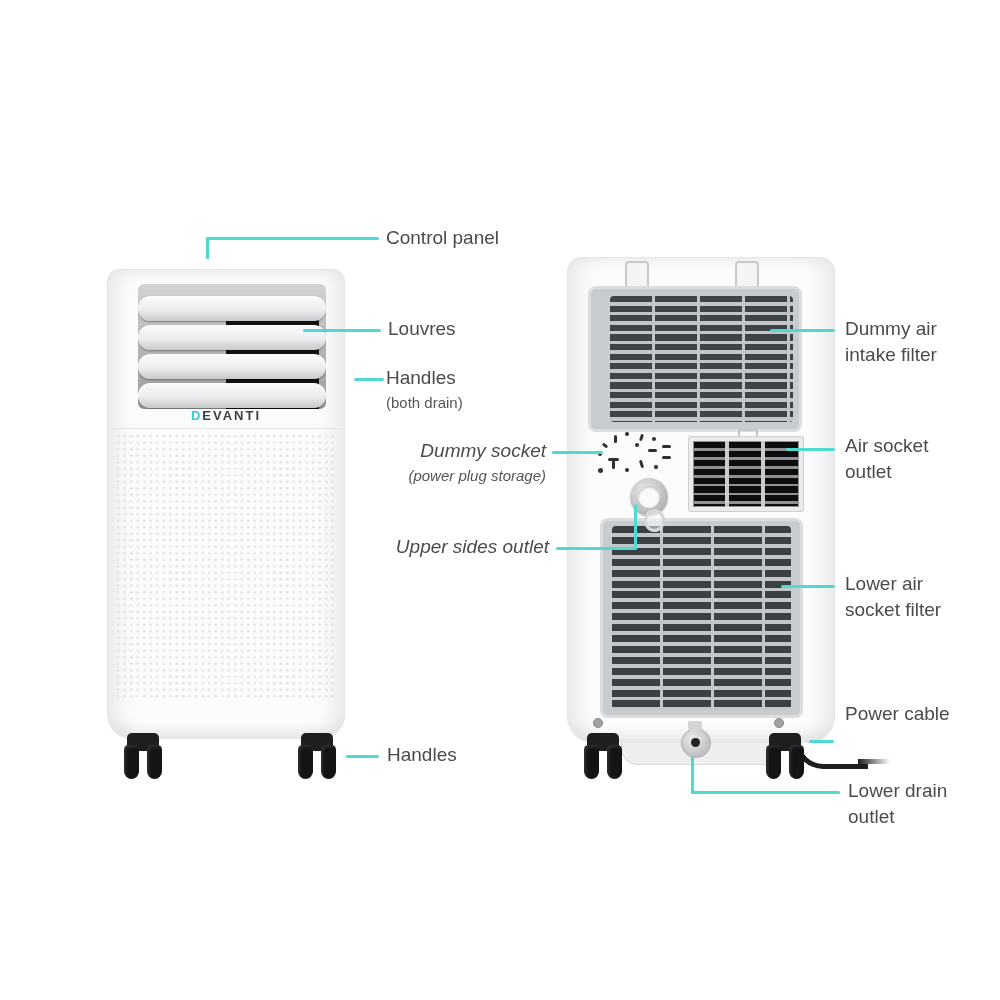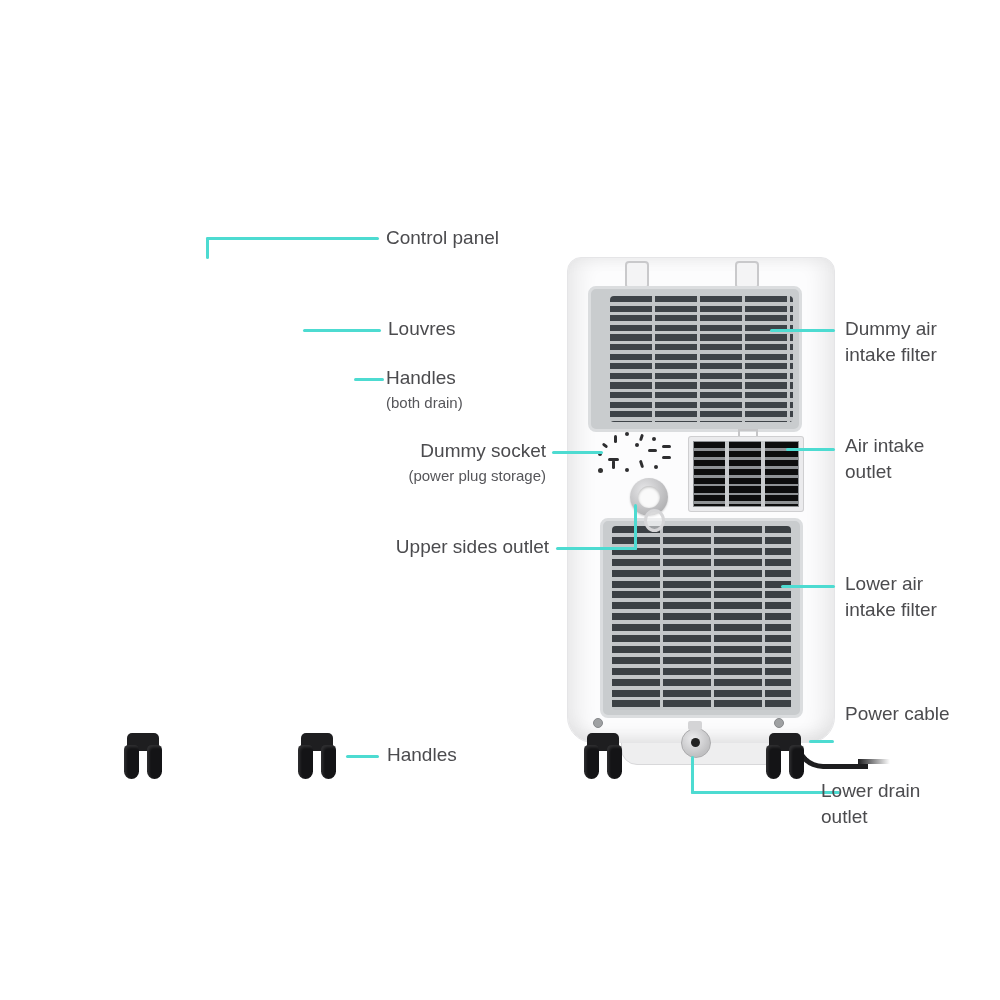--- a/index.html
+++ b/index.html
@@ -7,21 +7,21 @@
     --brand_d:#3FC6D8; --brand_rest:#3A3E45;
   }
   html,body{margin:0;padding:0;background:#fff;}
   .stage{position:relative;width:1000px;height:1000px;background:#fff;overflow:hidden;
          font-family:"Liberation Sans","DejaVu Sans",sans-serif;}
   .abs{position:absolute;}
 
   
   .lbl{position:absolute;color:var(--label_text);font-size:19px;line-height:26px;z-index:6;white-space:pre-line;}
   .lbl .sub{display:block;font-size:15px;line-height:21px;color:var(--sub_text);margin-top:1px;}
-  .lbl.r-align{text-align:right;}
+  .lbl.r-align{text-align:right;font-style:italic;}
 
   
   .hline,.vline{position:absolute;background:var(--accent);border-radius:2px;z-index:5;}
   .hline{height:3px;}
   .vline{width:3px;}
 
   
   .unit{position:absolute;background:#fcfcfd;border:1px solid #e5e5e7;
         box-shadow:inset -14px 0 18px rgba(0,0,0,.055),inset 14px 0 18px rgba(0,0,0,.055),inset 0 -10px 14px rgba(0,0,0,.04);}
   .front-unit{left:107px;top:269px;width:236px;height:468px;border-radius:12px 12px 24px 24px;z-index:2;}
@@ -91,20 +91,35 @@
   .cable{position:absolute;left:795px;top:700px;width:68px;height:64px;z-index:2;
          border-left:5px solid #1d1d1f;border-bottom:5px solid #1d1d1f;border-bottom-left-radius:28px;}
   .cable-fade{position:absolute;left:858px;top:759px;width:32px;height:5px;z-index:2;
               background:linear-gradient(90deg,#1d1d1f,rgba(29,29,31,0));}
 </style>
 </head>
 <body>
 
 <div class="stage">
 
+  <div class="unit front-unit">
+    <div class="louvre-recess">
+      <div class="l-slot abs" style="top:35px"></div>
+      <div class="l-slot abs" style="top:64px"></div>
+      <div class="l-slot abs" style="top:93px"></div>
+      <div class="l-slot abs" style="top:118px"></div>
+      <div class="l-slat abs" style="top:12px"></div>
+      <div class="l-slat abs" style="top:41px"></div>
+      <div class="l-slat abs" style="top:70px"></div>
+      <div class="l-slat abs" style="top:99px"></div>
+    </div>
+    <div class="brand"><span class="d">D</span><span>EVANTI</span></div>
+    <div class="front-seam"></div>
+    <div class="dots"></div>
+  </div>
   <div class="castor" style="left:124px;top:733px">
     <div class="mount"></div>
     <div class="wheel lw"></div>
     <div class="wheel rw"></div>
   </div>
   <div class="castor" style="left:298px;top:733px">
     <div class="mount"></div>
     <div class="wheel lw"></div>
     <div class="wheel rw"></div>
   </div>
@@ -192,21 +207,21 @@
 
   <div class="lbl" style="left:386px;top:225px"><span>Control panel</span></div>
   <div class="lbl" style="left:388px;top:316px"><span>Louvres</span></div>
   <div class="lbl" style="left:386px;top:365px"><span>Handles</span><span class="sub">(both drain)</span></div>
   <div class="lbl r-align" style="right:454px;top:438px"><span>Dummy socket</span><span class="sub">(power plug storage)</span></div>
   <div class="lbl r-align" style="right:451px;top:534px"><span>Upper sides outlet</span></div>
   <div class="lbl" style="left:387px;top:742px"><span>Handles</span></div>
 
   <div class="lbl" style="left:845px;top:316px;width:150px"><span>Dummy air
 intake filter</span></div>
-  <div class="lbl" style="left:845px;top:433px;width:150px"><span>Air intake
+  <div class="lbl" style="left:845px;top:433px;width:150px"><span>Air socket
 outlet</span></div>
   <div class="lbl" style="left:845px;top:571px;width:150px"><span>Lower air
-intake filter</span></div>
+socket filter</span></div>
   <div class="lbl" style="left:845px;top:701px;width:150px"><span>Power cable</span></div>
-  <div class="lbl" style="left:821px;top:778px;width:150px"><span>Lower drain
+  <div class="lbl" style="left:848px;top:778px;width:150px"><span>Lower drain
 outlet</span></div>
 
 </div>
 
 </body></html>

